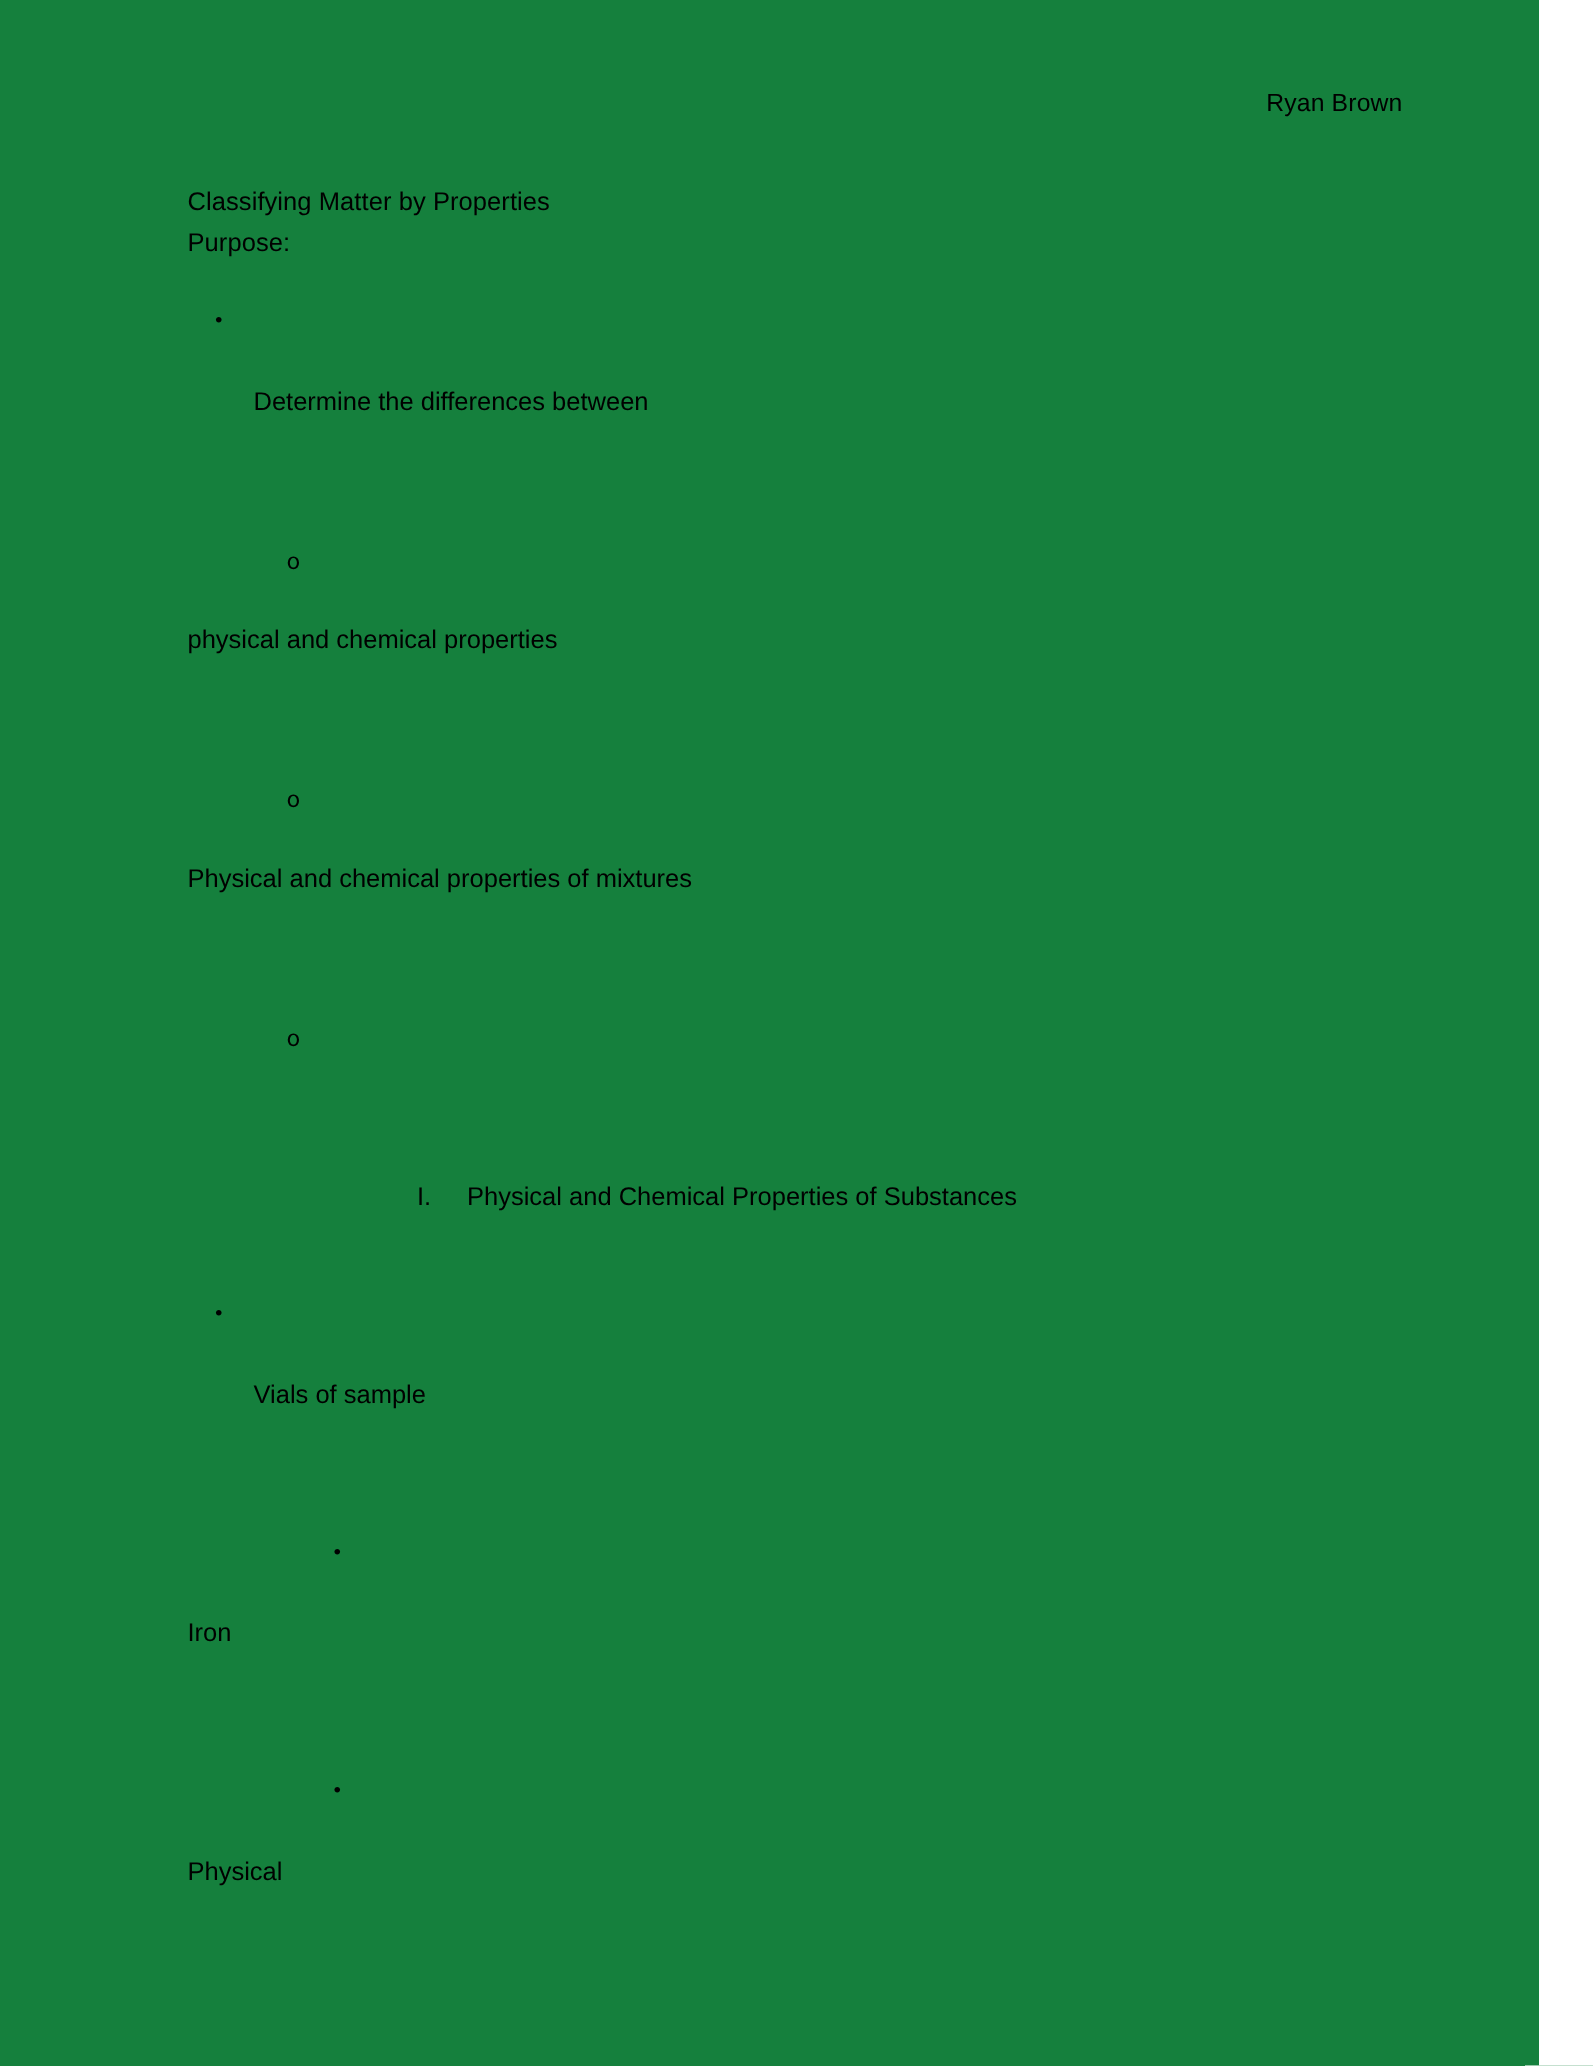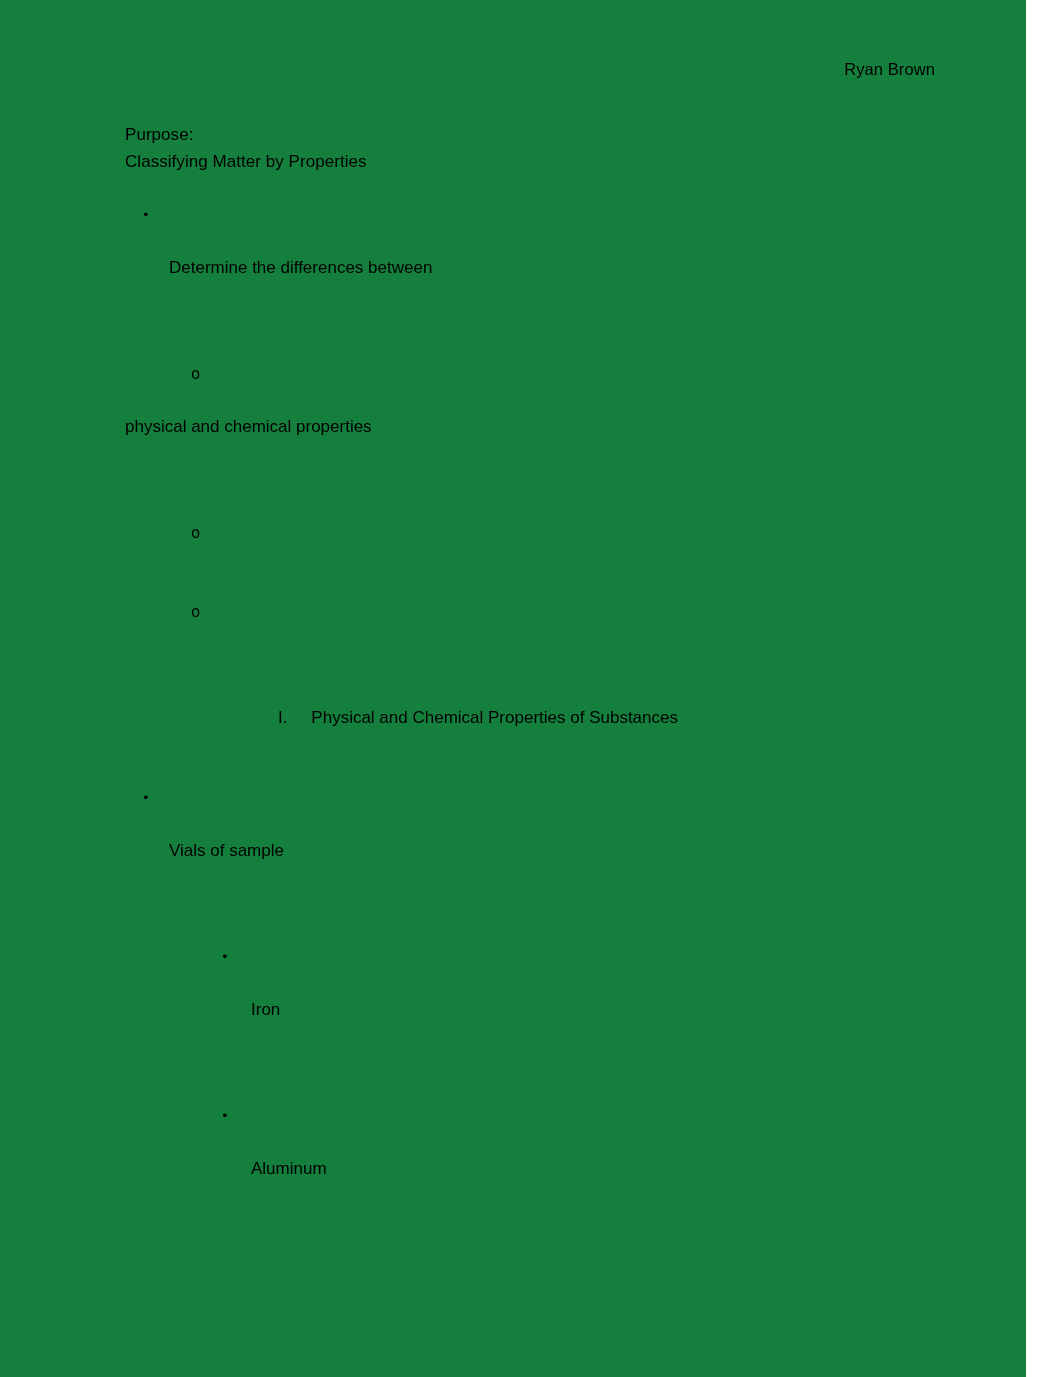--- a/index.html
+++ b/index.html
@@ -88,48 +88,49 @@
   
   .lvl1 .marker { left: 17px; font-size: 13px; }
   .lvl1 .txt    { margin-left: 44px; }
 
   
   .lvl2 .marker { left: 66px; font-size: 15px; }
   .lvl2 .txt    { }
 
   
   .lvl2b .marker { left: 96px; font-size: 13px; }
-  .lvl2b .txt    { margin-left: 126px; }
+  .lvl2b .txt    { }
 </style>
 </head>
 <body>
 
 <div class="page">
 
   <div class="doc-header">
     <span>Ryan Brown</span>
   </div>
 
   <div class="doc-body">
 
+    <div class="para">Classifying Matter by Properties</div>
+
     <div class="para">Purpose:</div>
-
-    <div class="para">Classifying Matter by Properties</div>
 
     <div class="row lvl1">
       <span class="marker">•</span>
       <span class="txt">Determine the differences between</span>
     </div>
 
     <div class="row lvl2">
       <span class="marker">o</span>
       <span class="txt">physical and chemical properties</span>
     </div>
     <div class="row lvl2">
       <span class="marker">o</span>
+      <span class="txt">Physical and chemical properties of mixtures</span>
     </div>
     <div class="row lvl2">
       <span class="marker">o</span>
     </div>
 
     <div class="spacer"></div>
 
 
     <div class="roman-head">
       <span class="numeral">I.</span><span class="rh-text">Physical and Chemical Properties of Substances</span>
@@ -139,17 +140,17 @@
       <span class="marker">•</span>
       <span class="txt">Vials of sample</span>
     </div>
 
     <div class="row lvl2b">
       <span class="marker">•</span>
       <span class="txt">Iron</span>
     </div>
     <div class="row lvl2b">
       <span class="marker">•</span>
-      <span class="txt">Aluminum</span>
+      <span class="txt">Physical</span>
     </div>
 
   </div>
 </div>
 
 </body></html>

